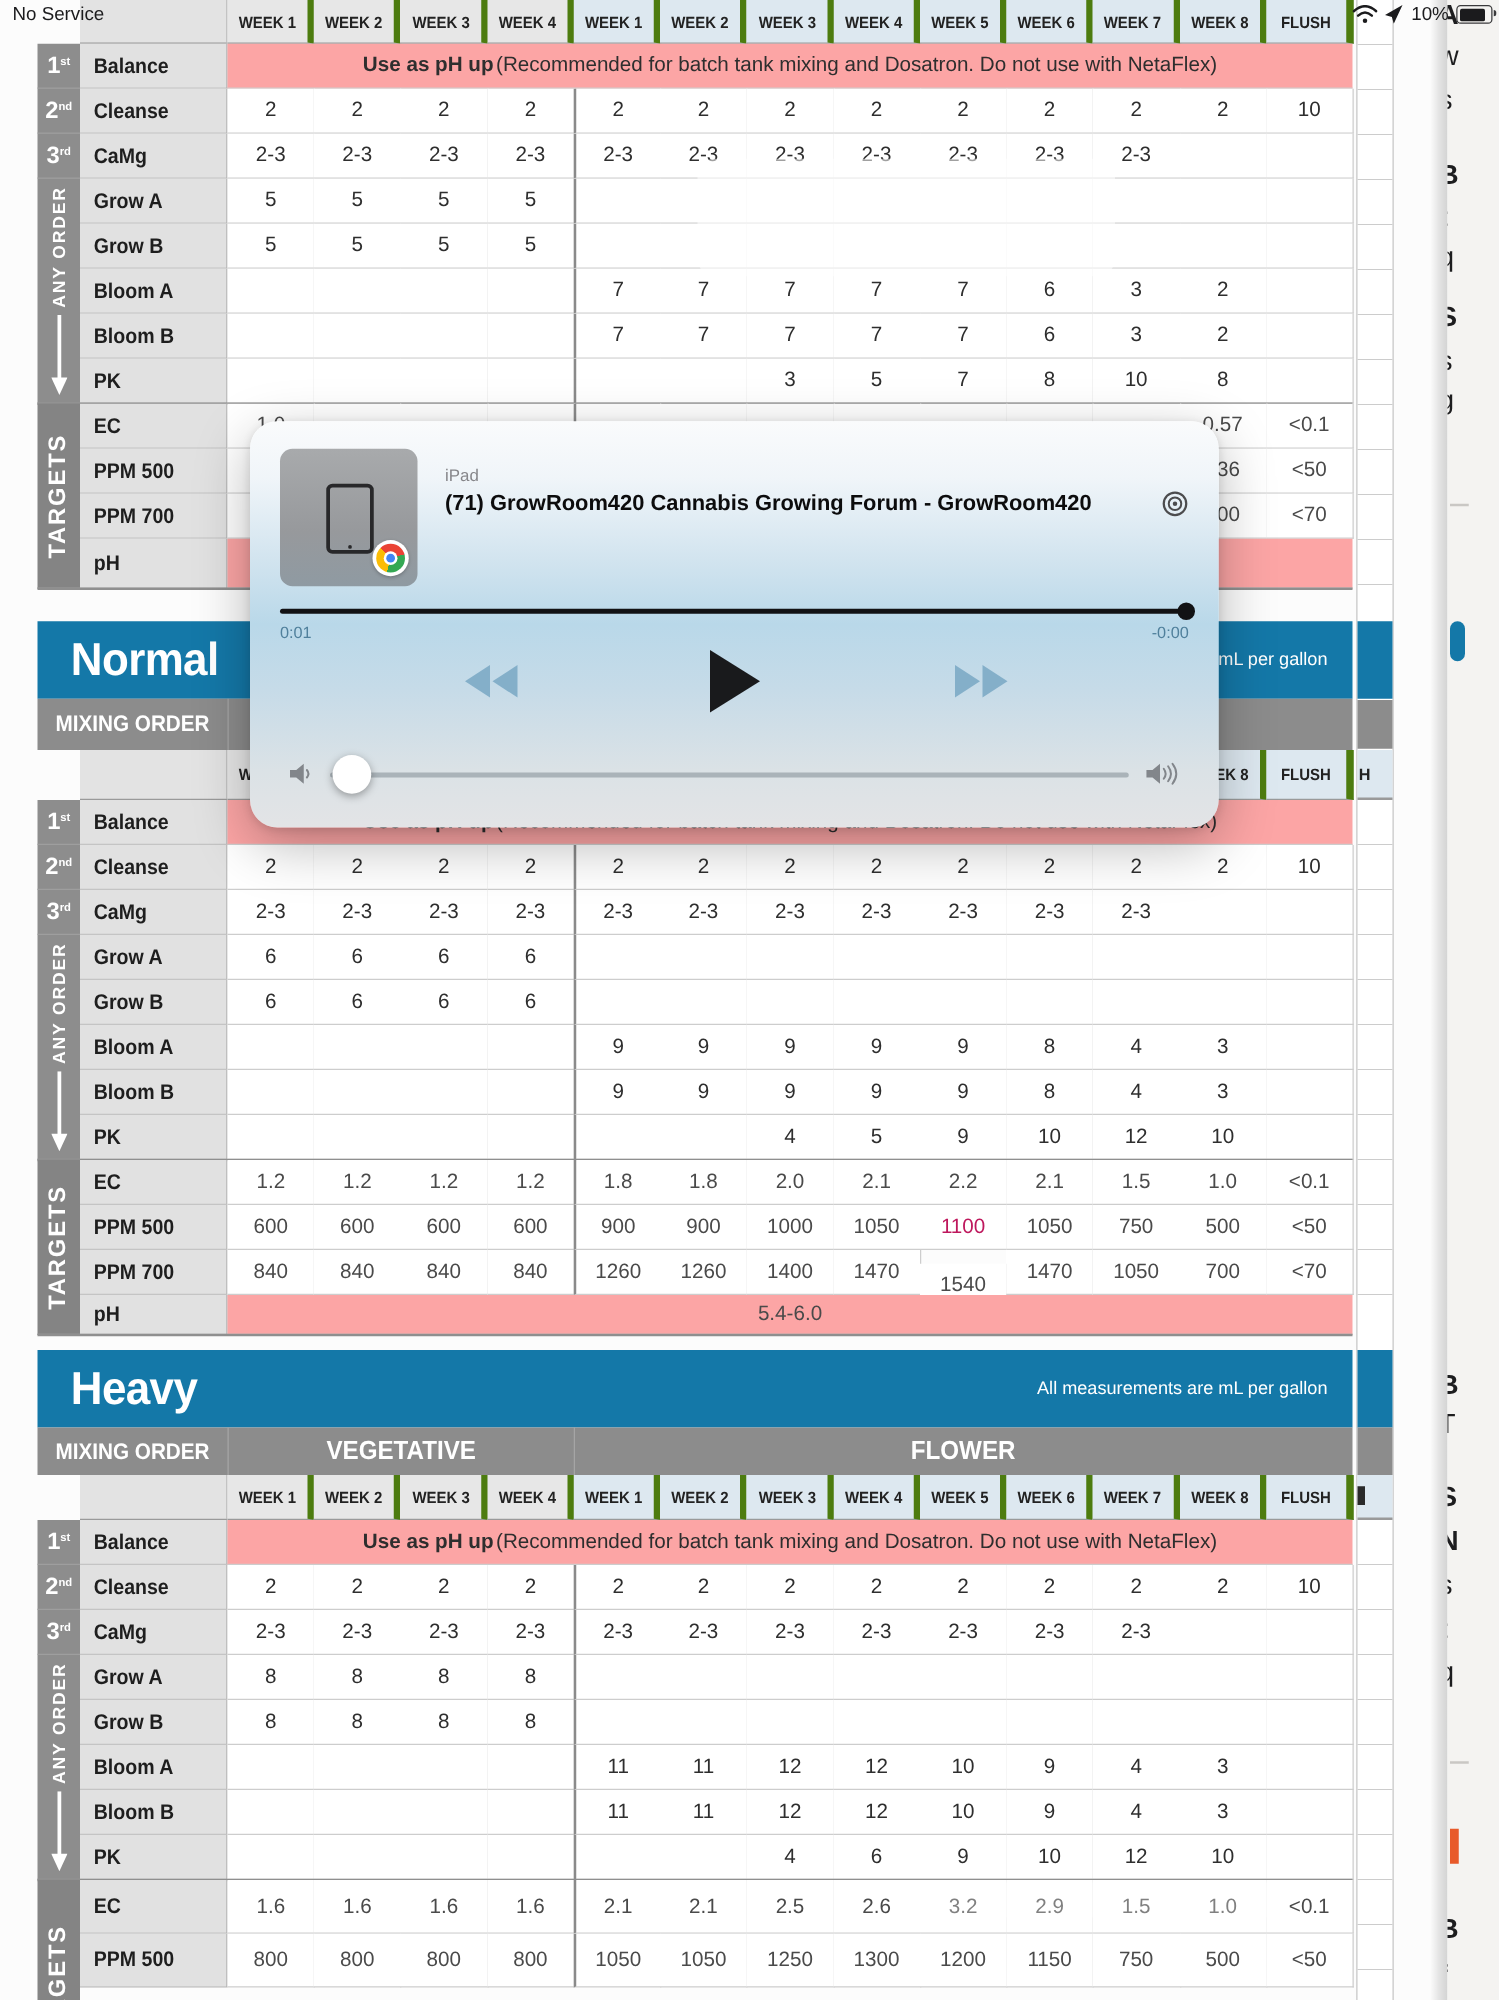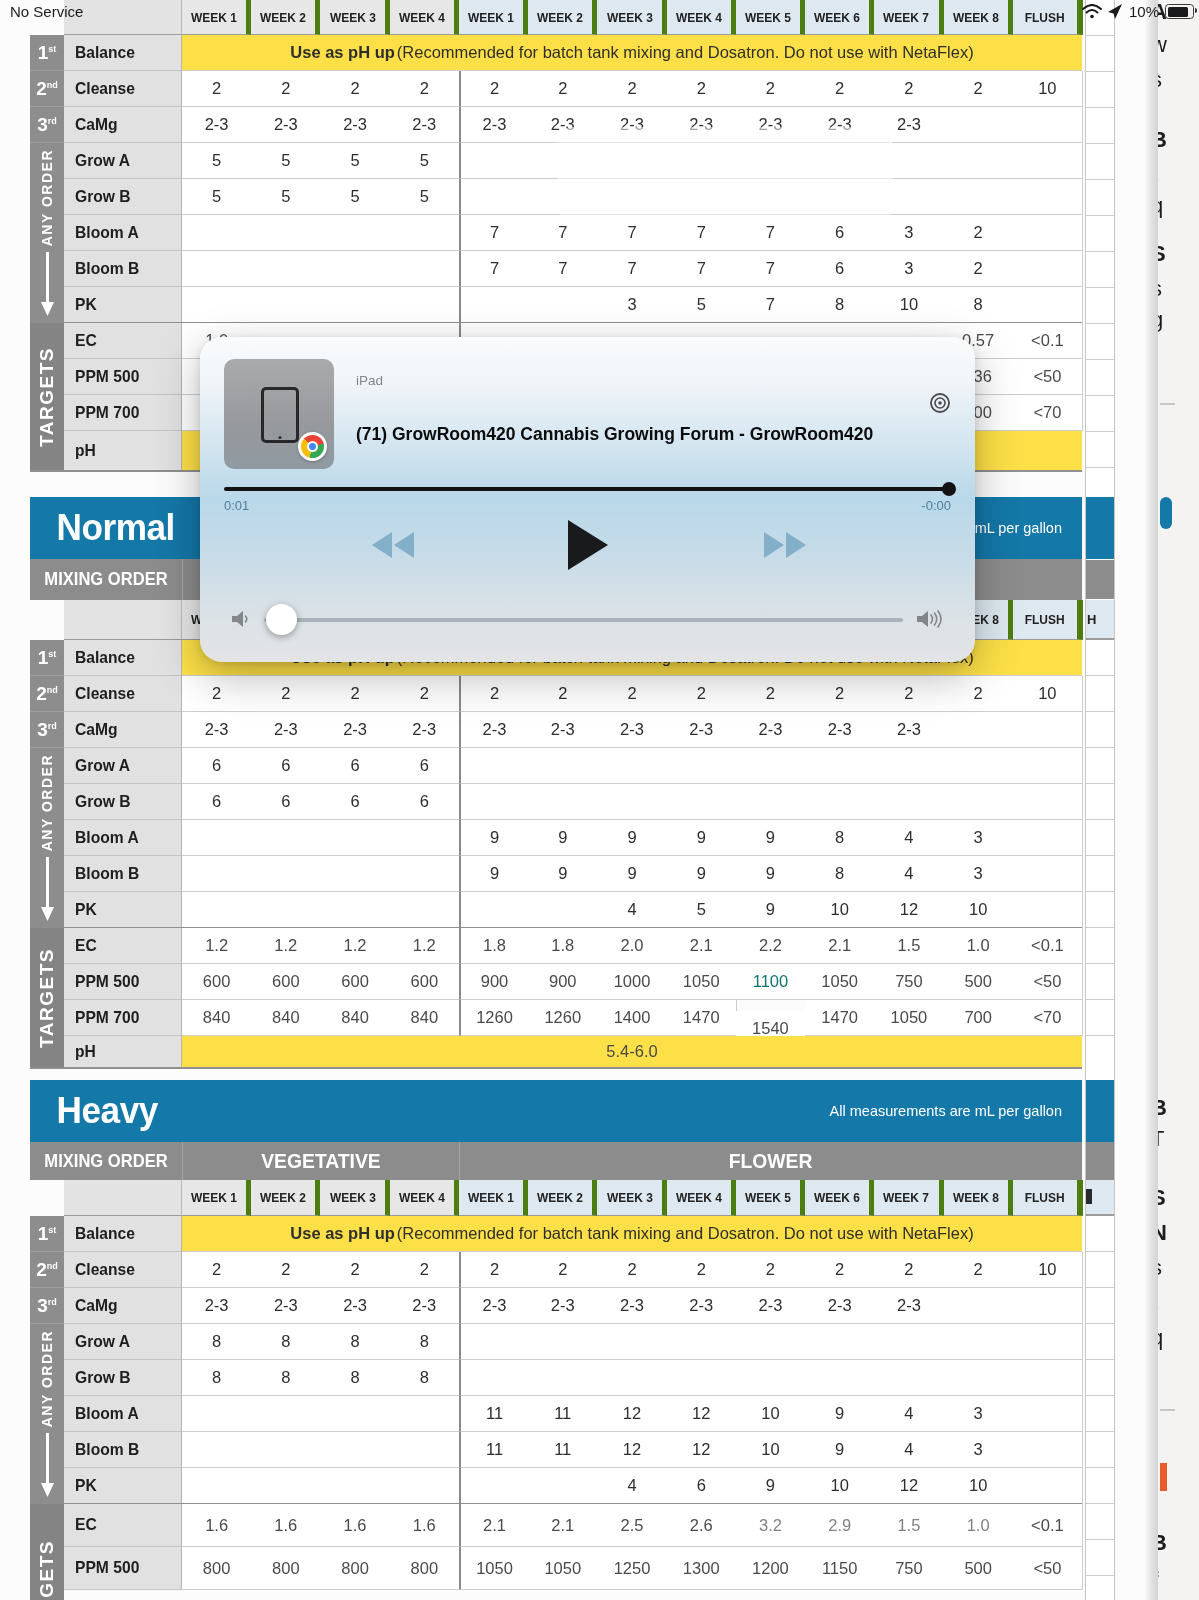--- a/index.html
+++ b/index.html
@@ -13,21 +13,21 @@
   .dc{background:#fff;border-right:1px solid #cdcdcd;border-bottom:1px solid #cdcdcd;font-size:16.5px;}
   .dc.flw{border-left:2px solid #8a8a8a;}
   .hdrcell{font-weight:700;font-size:13px;color:#222;border-right:6px solid #4d7c0f;border-bottom:1px solid #9a9a9a;}
   .veg{background:#e7e7e7;} .flo{background:#dde8f0;}
   .corner{background:#e3e3e3;border-right:1px solid #b9b9b9;border-bottom:1px solid #9a9a9a;}
   .lbl{background:#e1e1e1;border-right:1px solid #b3b3b3;border-bottom:1px solid #c4c4c4;
     justify-content:flex-start;padding-left:11px;font-weight:700;font-size:17px;color:#1e1e1e;}
   .ordc{background:#8d8d8d;color:#fff;border-bottom:1px solid #9e9e9e;font-weight:700;}
   .ordnum{font-size:19px;font-weight:700;} .ordsup{font-size:9px;margin-top:-8px;font-weight:700;}
   .vert{writing-mode:vertical-rl;transform:rotate(180deg);letter-spacing:1.5px;font-weight:700;color:#fff;}
-  .notecell{background:#fde047;border-bottom:1px solid #cdcdcd;font-size:16.5px;}
+  .notecell{background:#fca5a5;border-bottom:1px solid #cdcdcd;font-size:16.5px;}
   .band-blue{position:absolute;left:0;background:#1478a8;display:flex;align-items:center;}
   .chart-title{color:#fff;font-weight:700;font-size:37px;padding-left:28px;letter-spacing:-0.5px;
     display:inline-block;transform:scaleX(.95);transform-origin:left center;}
   .chart-note{position:absolute;right:20px;top:50%;transform:translateY(-50%);color:#fff;font-size:14.5px;}
   .band-gray{position:absolute;left:0;background:#8c8c8c;}
   .bglbl{color:#fff;font-weight:700;}
   .cnd{display:inline-block;transform:scaleX(.92);}
   .hline{position:absolute;left:0;height:2px;background:#8f8f8f;}
   
   #sliver{position:absolute;left:1085px;top:0;width:28px;height:1600px;background:#fff;
@@ -63,21 +63,21 @@
     width:3px;height:3px;border-radius:50%;background:#28282a;}
   #chrome-badge{position:absolute;right:7px;bottom:8px;width:29px;height:29px;border-radius:50%;background:#fff;
     display:flex;align-items:center;justify-content:center;box-shadow:0 1px 3px rgba(0,0,0,.25);}
   #chrome-badge .ring{width:23px;height:23px;border-radius:50%;
     background:conic-gradient(from -45deg,#ea4335 0 120deg,#34a853 0 240deg,#fbbc05 0 360deg);
     display:flex;align-items:center;justify-content:center;}
   #chrome-badge .inner{width:11px;height:11px;border-radius:50%;background:#fff;display:flex;align-items:center;justify-content:center;}
   #chrome-badge .dot{width:7px;height:7px;border-radius:50%;background:#4285f4;}
   #player-source{position:absolute;left:156px;top:36px;font-size:13.5px;color:#86868a;}
   #player-title{position:absolute;left:156px;top:55px;width:572px;font-size:17.5px;font-weight:700;color:#0c0c0d;
-    white-space:nowrap;overflow:hidden;margin-top:32px;}
+    white-space:nowrap;overflow:hidden;}
   #progress-track{position:absolute;left:24px;right:24px;top:150px;height:4px;background:#121214;border-radius:2px;}
   #progress-knob{position:absolute;right:19px;top:145px;width:14px;height:14px;border-radius:50%;background:#121214;}
   .ptime{position:absolute;top:161px;font-size:13px;color:#50809c;}
   #volume-track{position:absolute;left:64px;right:72px;top:281px;height:4px;background:rgba(130,140,148,.55);border-radius:2px;}
   #volume-knob{position:absolute;left:66px;top:267px;width:31px;height:31px;border-radius:50%;background:#fff;
     box-shadow:0 2px 7px rgba(0,0,0,.35);}
   .ctl{position:absolute;cursor:default;}
 </style>
 </head>
 <body>
@@ -1026,21 +1026,21 @@
         </div>
         <div class="cell dc" style="left: 498.154px; top: 467px; width: 70.2308px; height: 36px; color: rgb(74, 74, 74);">
           <span>900</span>
         </div>
         <div class="cell dc" style="left: 567.385px; top: 467px; width: 70.2308px; height: 36px; color: rgb(74, 74, 74);">
           <span>1000</span>
         </div>
         <div class="cell dc" style="left: 636.615px; top: 467px; width: 70.2308px; height: 36px; color: rgb(74, 74, 74);">
           <span>1050</span>
         </div>
-        <div class="cell dc" style="left: 705.846px; top: 467px; width: 70.2308px; height: 36px; color: #0f766e;">
+        <div class="cell dc" style="left: 705.846px; top: 467px; width: 70.2308px; height: 36px; color: #be185d;">
           <span>1100</span>
         </div>
         <div class="cell dc" style="left: 775.077px; top: 467px; width: 70.2308px; height: 36px; color: rgb(74, 74, 74);">
           <span>1050</span>
         </div>
         <div class="cell dc" style="left: 844.308px; top: 467px; width: 70.2308px; height: 36px; color: rgb(74, 74, 74);">
           <span>750</span>
         </div>
         <div class="cell dc" style="left: 913.538px; top: 467px; width: 70.2308px; height: 36px; color: rgb(74, 74, 74);">
           <span>500</span>

